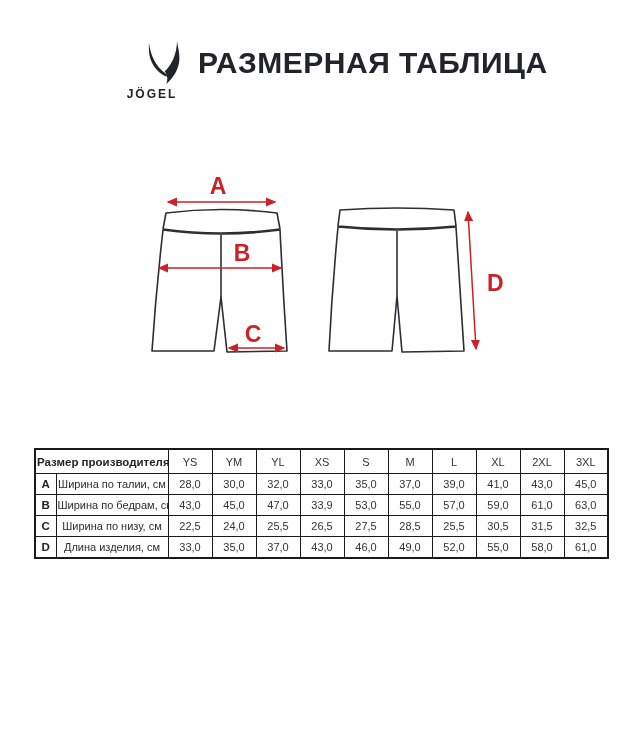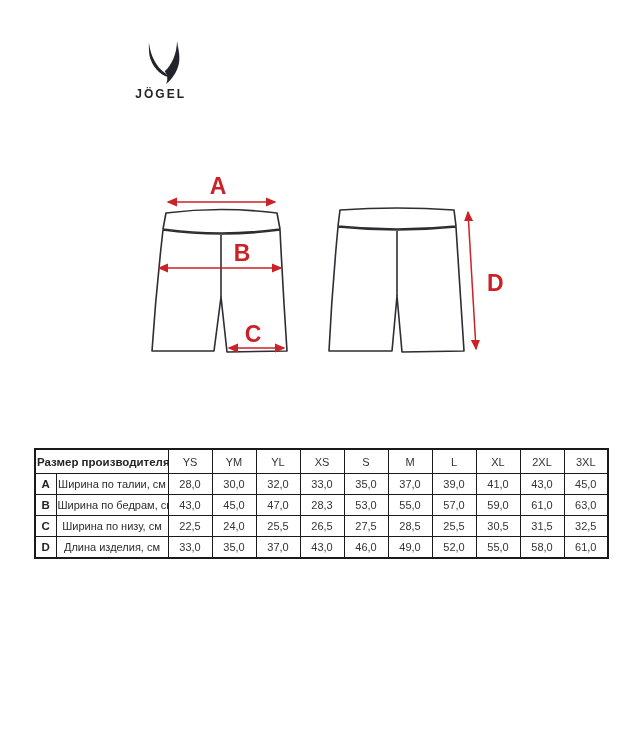--- a/index.html
+++ b/index.html
@@ -4,21 +4,21 @@
 <style>
   html,body{margin:0;padding:0;background:#fff;}
   .page{
     position:relative;width:624px;height:750px;background:#fff;overflow:hidden;
     font-family:"Liberation Sans", sans-serif;color:var(--ink,#23232b);
   }
   
   .logo{position:absolute;left:118px;top:38px;width:72px;height:64px;}
   .logo-mark{position:absolute;left:22px;top:2px;width:46px;height:44px;}
   .logo-text{
-    position:absolute;left:0;top:49px;width:68px;text-align:right;
+    position:absolute;left:0;top:49px;width:68px;text-align:center;
     font-size:12px;font-weight:700;letter-spacing:2px;color:var(--ink,#23232b);
   }
   .title{
     position:absolute;left:198px;top:47px;margin:0;
     font-size:30px;line-height:32px;font-weight:700;letter-spacing:0.5px;
     color:var(--ink,#23232b);white-space:nowrap;
   }
   
   .diagram{position:absolute;left:130px;top:165px;}
   .diagram path.garment{fill:#fff;stroke:#2d2d33;stroke-width:1.6;stroke-linejoin:round;}
@@ -51,20 +51,21 @@
 
 <div class="page">
 
   <div class="logo">
     <svg class="logo-mark" viewBox="0 0 50 50" aria-hidden="true">
       <path d="M9,3 C11,18 17,30 28,38 L31,42 C21,40 12,29 9.5,17 C9,12 8.8,7 9,3 Z" fill="#23232b"></path>
       <path d="M41,1 C40.5,16 35,28 27,35.5 C30,40 31,45 28.5,50 C36,44 41,36 43,27 C45,18 41.8,8 41,1 Z" fill="#23232b"></path>
     </svg>
     <div class="logo-text">JÖGEL</div>
   </div>
+  <h1 class="title">РАЗМЕРНАЯ ТАБЛИЦА</h1>
 
   <svg class="diagram" width="390" height="200" viewBox="0 0 390 200">
     <defs>
       <marker id="arr" viewBox="0 0 8 8" refX="7" refY="4" markerWidth="7" markerHeight="7" orient="auto-start-reverse">
         <path d="M0,0.5 L8,4 L0,7.5 Z" fill="#cc2127"></path>
       </marker>
     </defs>
 
     <g>
       <path class="garment" d="M33,65 Q26,126 22,186 L84,186 L91,132 L97,187 L157,186 Q153,126 150,65 Q91,73 33,65 Z"></path>
@@ -131,21 +132,21 @@
         <td>41,0</td>
         <td>43,0</td>
         <td>45,0</td>
       </tr>
       <tr class="r-data">
         <td class="letter">B</td>
         <td class="rowlabel">Ширина по бедрам, см</td>
         <td>43,0</td>
         <td>45,0</td>
         <td>47,0</td>
-        <td>28,3</td>
+        <td>33,9</td>
         <td>53,0</td>
         <td>55,0</td>
         <td>57,0</td>
         <td>59,0</td>
         <td>61,0</td>
         <td>63,0</td>
       </tr>
       <tr class="r-data">
         <td class="letter">C</td>
         <td class="rowlabel">Ширина по низу, см</td>

